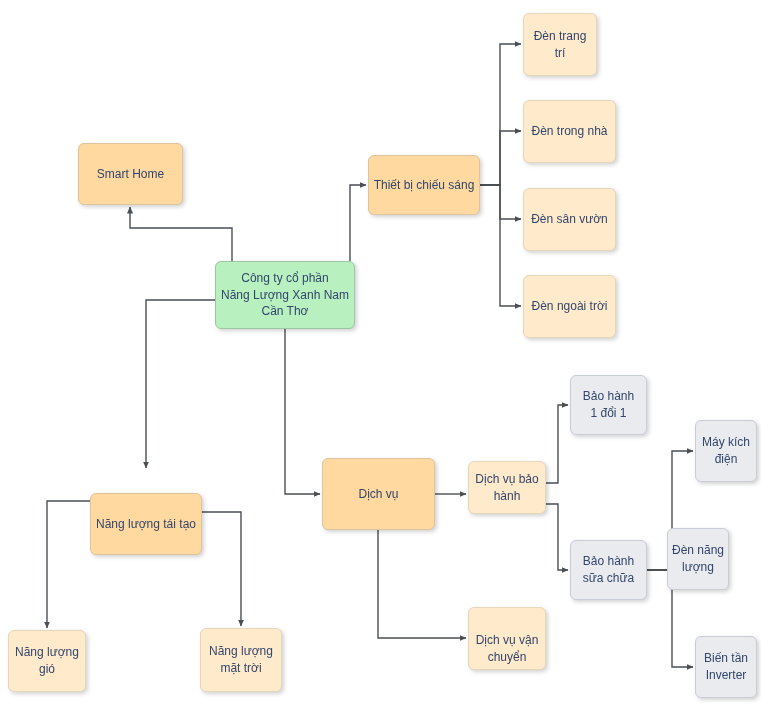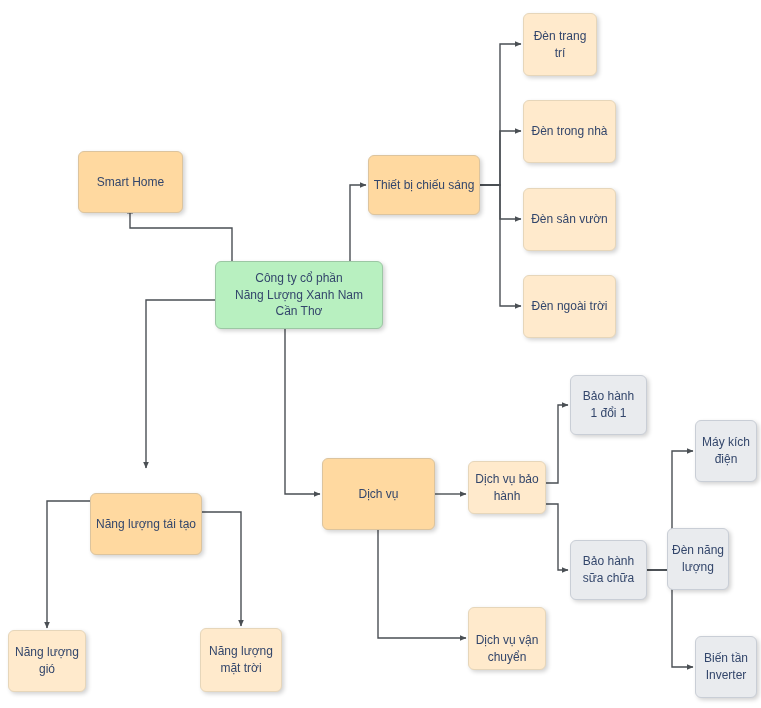--- a/index.html
+++ b/index.html
@@ -61,25 +61,25 @@
     <path class="edge" d="M 285 329 V 494 H 320" marker-end="url(#arrow)"></path>
     <path class="edge" d="M 435 494 H 466" marker-end="url(#arrow)"></path>
     <path class="edge" d="M 378 530 V 638 H 466" marker-end="url(#arrow)"></path>
     <path class="edge" d="M 546 483 H 558 V 405 H 568" marker-end="url(#arrow)"></path>
     <path class="edge" d="M 546 504 H 558 V 570 H 568" marker-end="url(#arrow)"></path>
     <path class="edge" d="M 647 570 H 672 V 451 H 693" marker-end="url(#arrow)"></path>
     <path class="edge" d="M 647 570 H 672 V 559 H 693" marker-end="url(#arrow)"></path>
     <path class="edge" d="M 647 570 H 672 V 667 H 693" marker-end="url(#arrow)"></path>
   </svg>
 
-  <div class="node branch" style="left:78px; top:151px; width:105px; height:62px;">
+  <div class="node branch" style="left:78px; top:143px; width:105px; height:62px;">
     <span class="label">Smart Home</span>
   </div>
 
-  <div class="node root" style="left:215px; top:261px; width:168px; height:68px;">
+  <div class="node root" style="left:215px; top:261px; width:140px; height:68px;">
     <span class="label">Công ty cổ phần
 Năng Lượng Xanh Nam
 Cần Thơ</span>
   </div>
 
   <div class="node branch" style="left:368px; top:155px; width:112px; height:60px;">
     <span class="label">Thiết bị chiếu sáng</span>
   </div>
 
   <div class="node leaf" style="left:523px; top:13px; width:74px; height:63px;">

